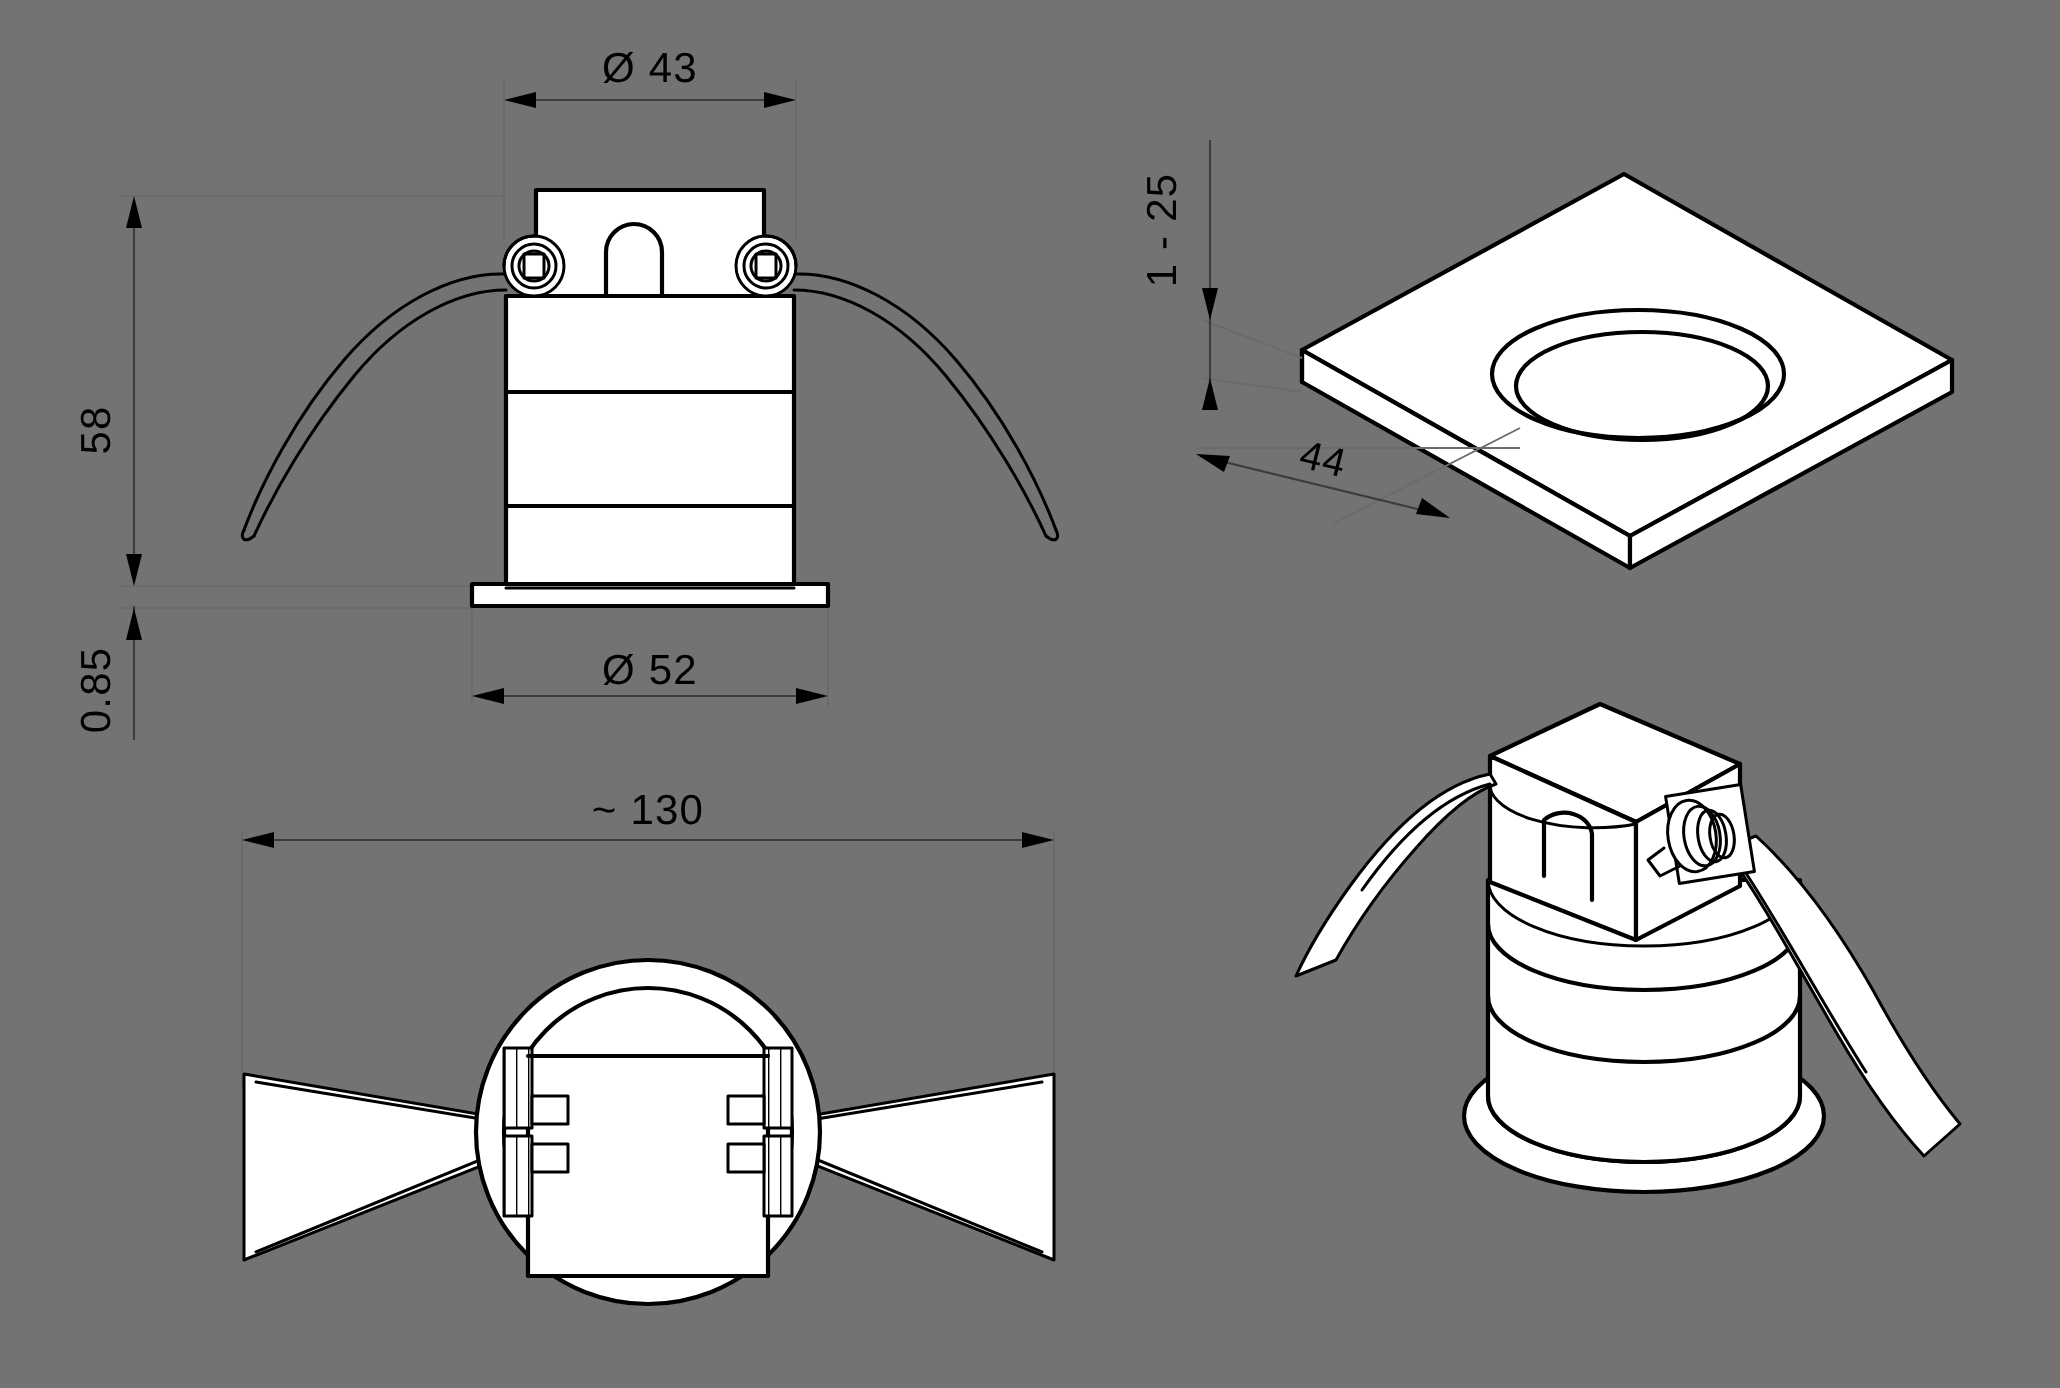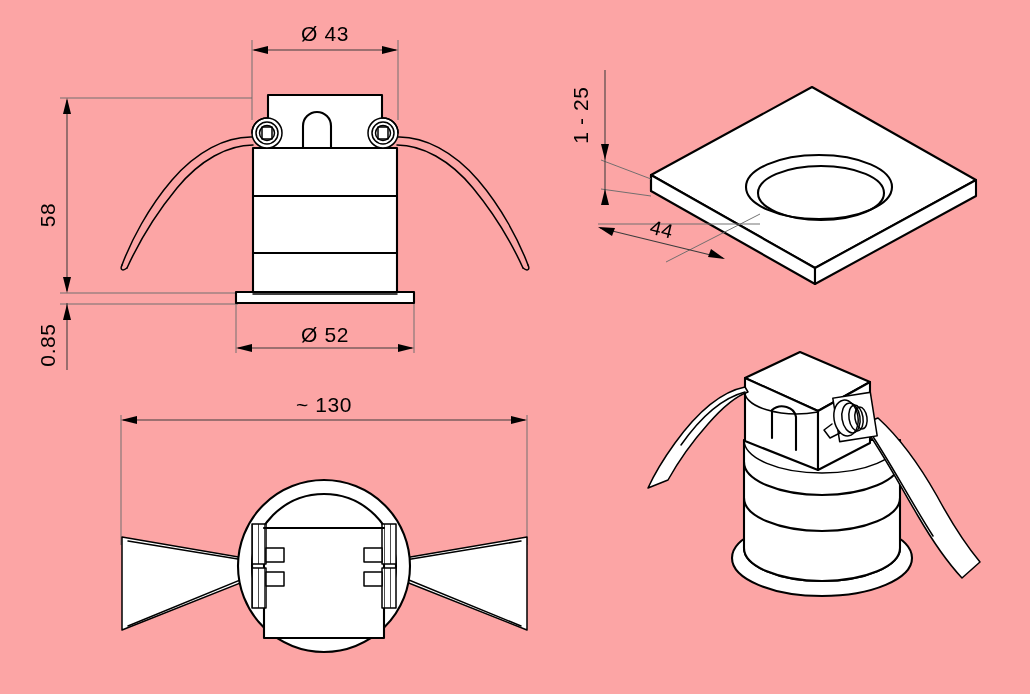--- a/index.html
+++ b/index.html
@@ -10,21 +10,21 @@
   body {
     width: 1030px;
     height: 694px;
     font-family: "Liberation Sans", sans-serif;
     overflow: hidden;
   }
   #drawing-root {
     position: relative;
     width: 1030px;
     height: 694px;
-    background: #fca5a5;
+    background: #737373;
   }
   svg.sheet {
     display: block;
     width: 1030px;
     height: 694px;
   }
   .part-line {
     fill: none;
     stroke: #000000;
     stroke-width: 2.1;

